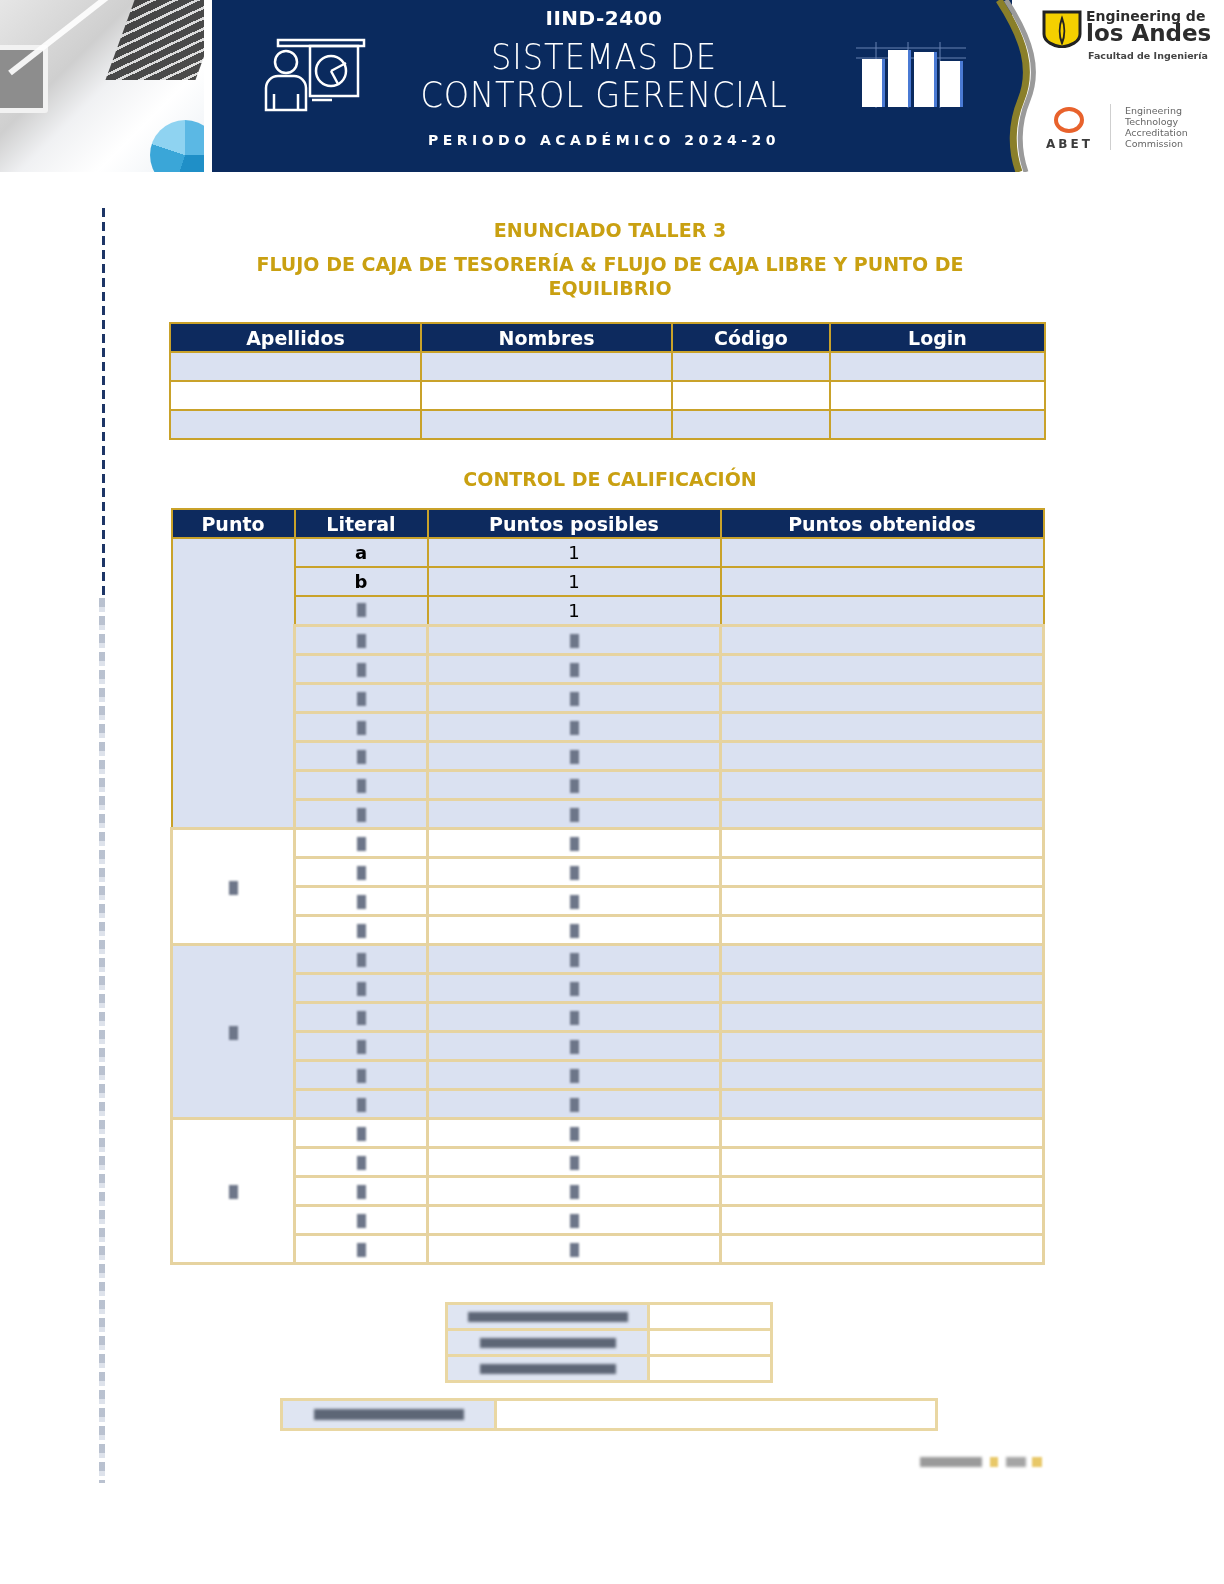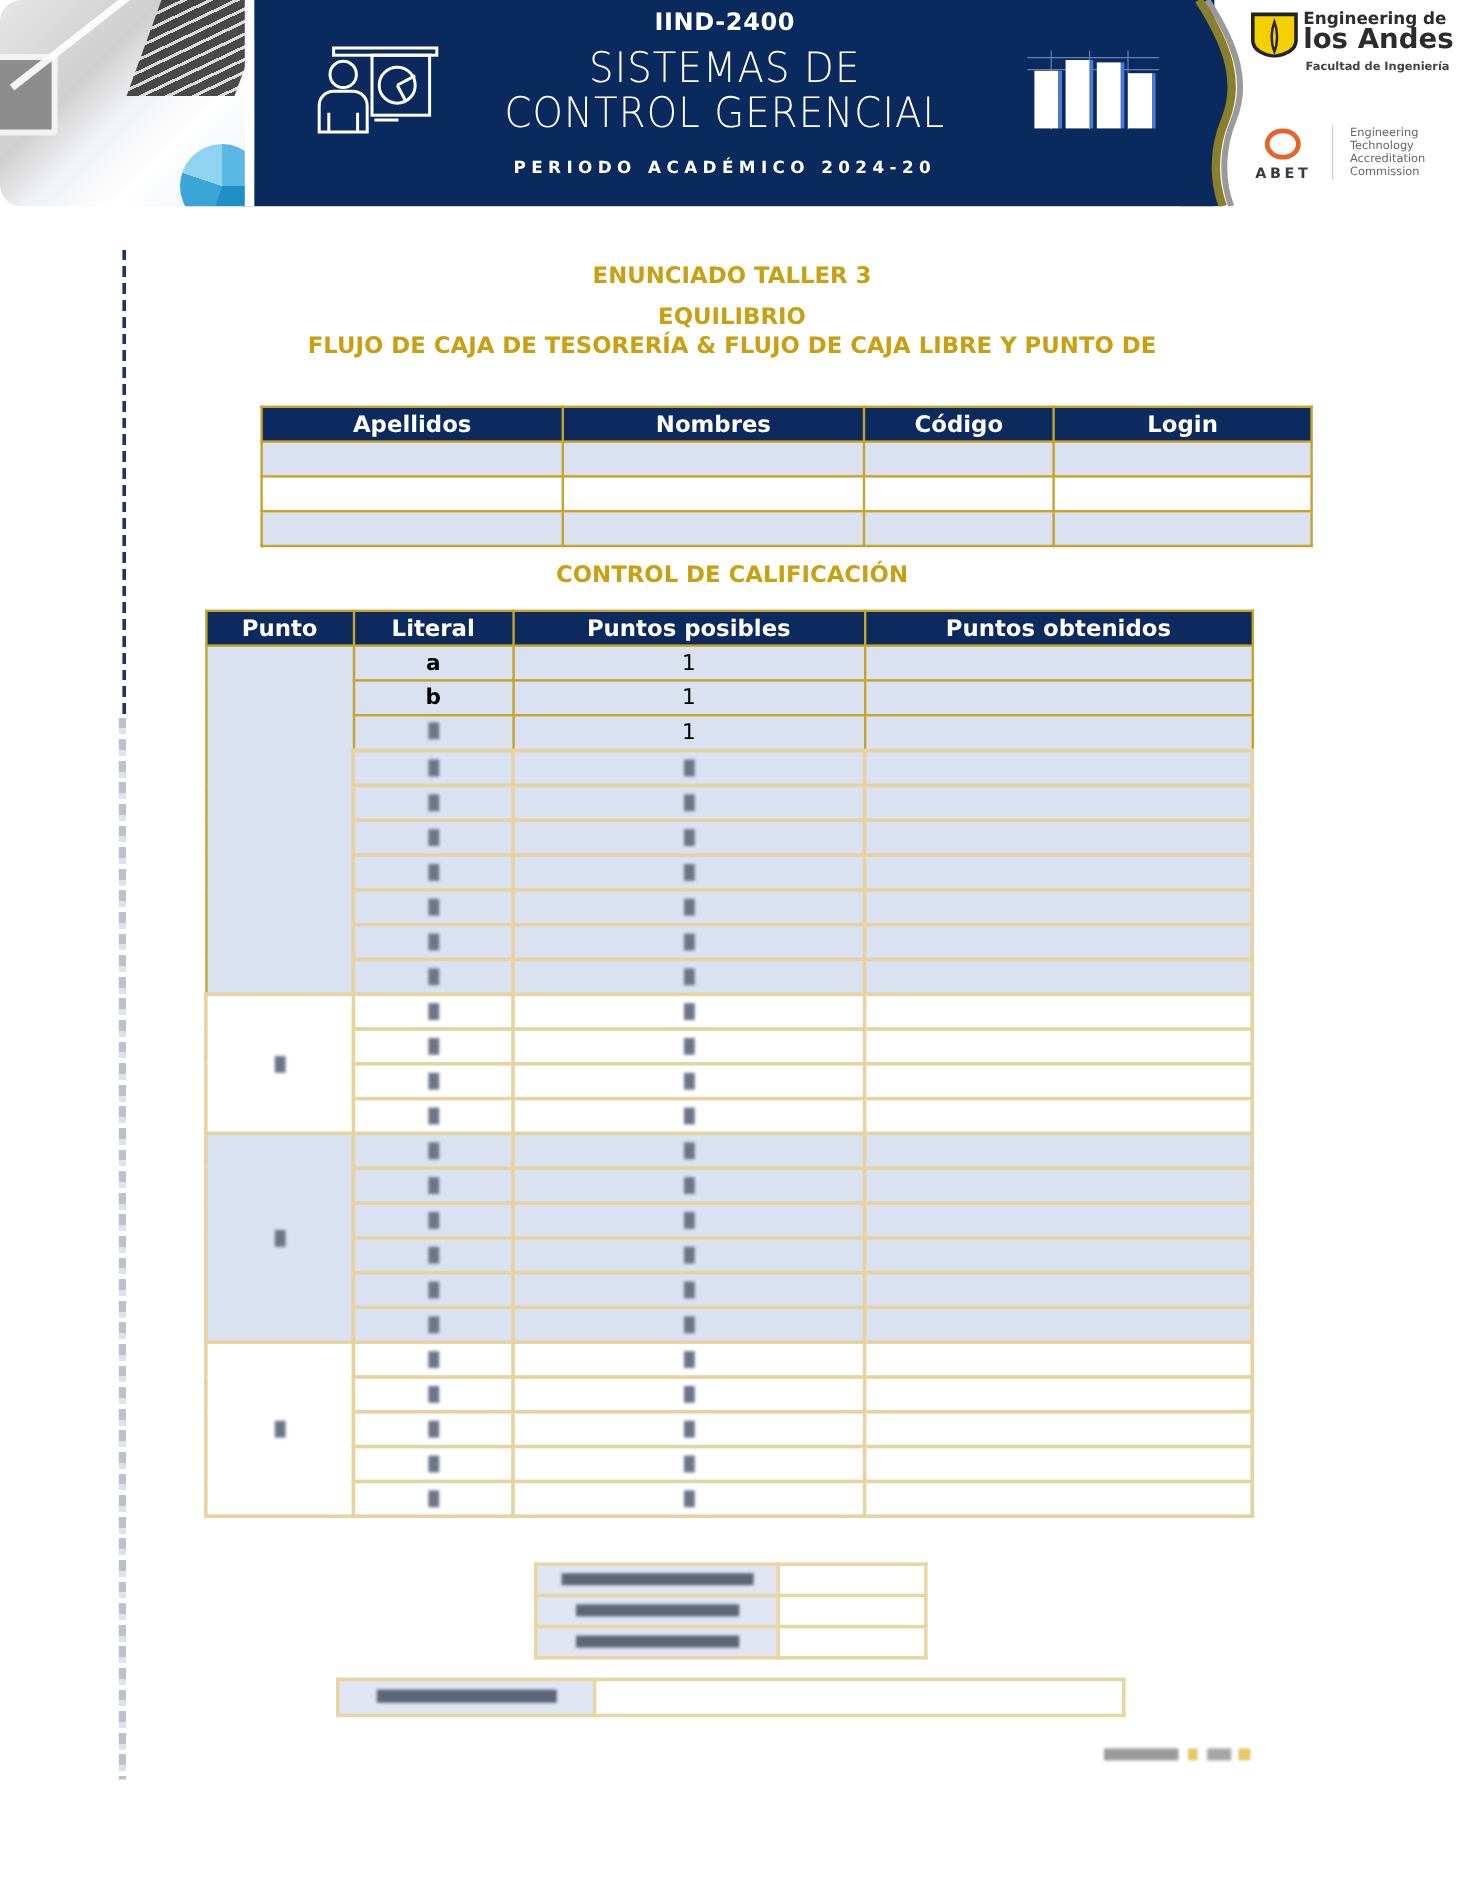--- a/index.html
+++ b/index.html
@@ -1,20 +1,20 @@
 <!DOCTYPE html>
 <html><head>
   <meta charset="utf-8">
   <style>
     * { box-sizing: border-box; margin: 0; padding: 0; }
     html, body { width: 1224px; height: 1584px; background: #ffffff; overflow: hidden; }
     body { position: relative; font-family: "DejaVu Sans", sans-serif; color: #000; }
 
     
-    .banner { position: absolute; left: 0; top: 0; width: 1224px; height: 172px; background: #ffffff; overflow: hidden; border-radius: 18px; }
+    .banner { position: absolute; left: 0; top: 0; width: 1224px; height: 172px; background: #ffffff; overflow: hidden; }
     .photo { position: absolute; left: 0; top: 0; width: 212px; height: 172px;
       background: linear-gradient(135deg, #e6e6e6 0%, #cfcfcf 35%, #f0f1f3 50%, #ffffff 70%, #e9eef3 100%); overflow: hidden; }
     .photo .tablet { position: absolute; left: -10px; top: 45px; width: 58px; height: 68px; background: #8d8d8d; border: 5px solid #f2f2f2; border-radius: 3px; }
     .photo .keys { position: absolute; left: 120px; top: 0; width: 90px; height: 80px;
       background: repeating-linear-gradient(150deg, #2b2b2b 0 8px, #d8d8d8 8px 11px); transform: skewX(-20deg); opacity: .85; }
     .photo .laptop-edge { position: absolute; left: 10px; top: 70px; width: 260px; height: 6px; background: #fff; transform: rotate(-38deg); transform-origin: left; opacity: .9; }
     .photo .pie { position: absolute; left: 150px; top: 120px; width: 70px; height: 70px; border-radius: 50%;
       background: conic-gradient(#5bb8e4 0 25%, #1f8fc7 25% 55%, #3aa6d8 55% 80%, #8fd3f1 80% 100%); }
     .navy { position: absolute; left: 212px; top: 0; width: 800px; height: 172px; background: #0a2a5e; }
     .sep-white { position: absolute; left: 204px; top: 0; width: 8px; height: 172px; background: #fff; }
@@ -49,21 +49,21 @@
     .t2 { top: 252px; }
     .t3 { top: 467px; }
 
     
     table { border-collapse: collapse; position: absolute; table-layout: fixed; }
     th { background: #0d2a5e; color: #fff; font-weight: bold; font-size: 19px; border: 2px solid #c9a22a; height: 29px; padding: 0; }
     td { border: 2px solid #c9a22a; padding: 0; text-align: center; font-size: 18px; }
     .row-blue td, td.blue { background: #dae1f1; }
     .row-white td, td.white { background: #ffffff; }
 
-    .student-table { left: 169px; top: 338px; width: 875px; margin-left: 48px; }
+    .student-table { left: 169px; top: 322px; width: 875px; }
     .student-table td { height: 29px; }
 
     .grade-table { left: 170px; top: 492px; width: 872px; margin-top: 16px; }
     .grade-table td { height: 29px; }
     .grade-table td.lit { font-weight: bold; }
 
     
     .blurred td { border-color: #e6d3a0; border-width: 3px; }
     .blurred .blur-text { display: inline-block; color: transparent; background: #6d7689; width: 9px; height: 14px; vertical-align: middle; filter: blur(1.2px); }
 
@@ -162,22 +162,22 @@
       <div>Commission</div>
     </div>
   </div>
 </div>
 
 <div class="margin-rule"></div>
 <div class="margin-rule-blur"></div>
 
 <div class="gold-title t1">ENUNCIADO TALLER 3</div>
 <div class="gold-title t2">
+  <div>FLUJO DE CAJA DE TESORERÍA &amp; FLUJO DE CAJA LIBRE Y PUNTO DE</div>
   <div>EQUILIBRIO</div>
-  <div>FLUJO DE CAJA DE TESORERÍA &amp; FLUJO DE CAJA LIBRE Y PUNTO DE</div>
 </div>
 
 <table class="student-table">
   <colgroup>
       <col style="width:251px">
       <col style="width:251px">
       <col style="width:158px">
       <col style="width:215px">
     </colgroup>
   <thead>

